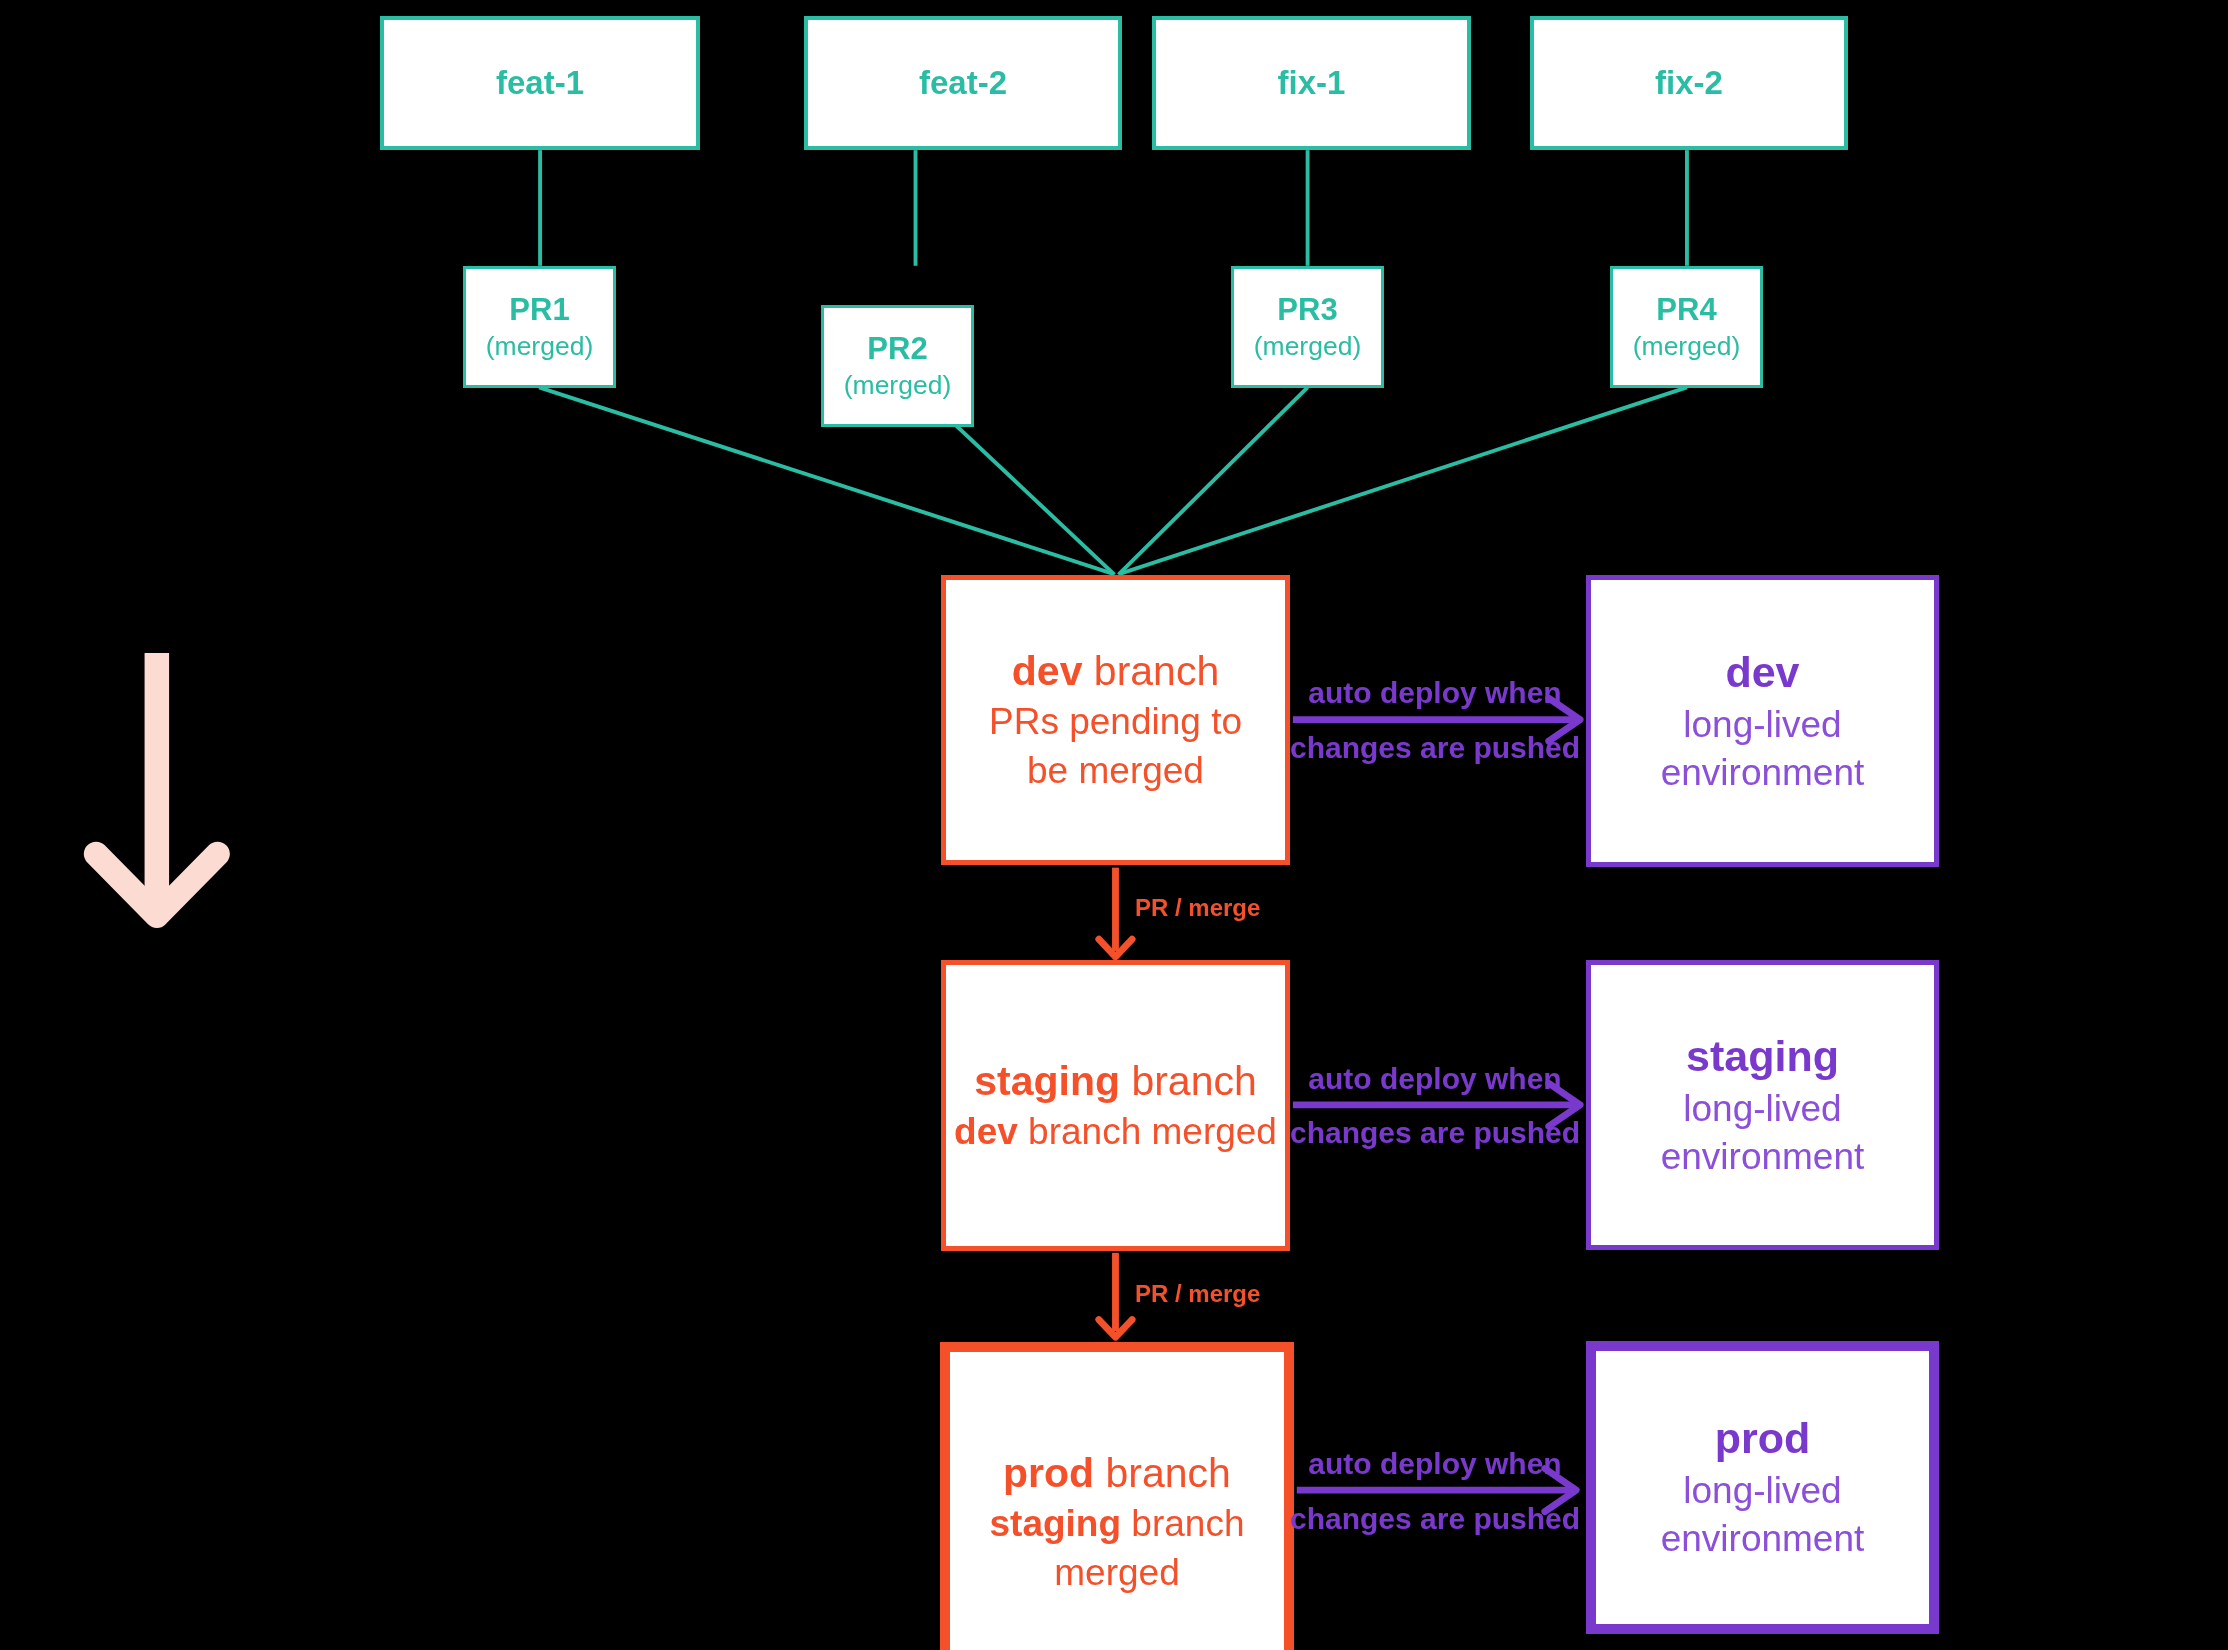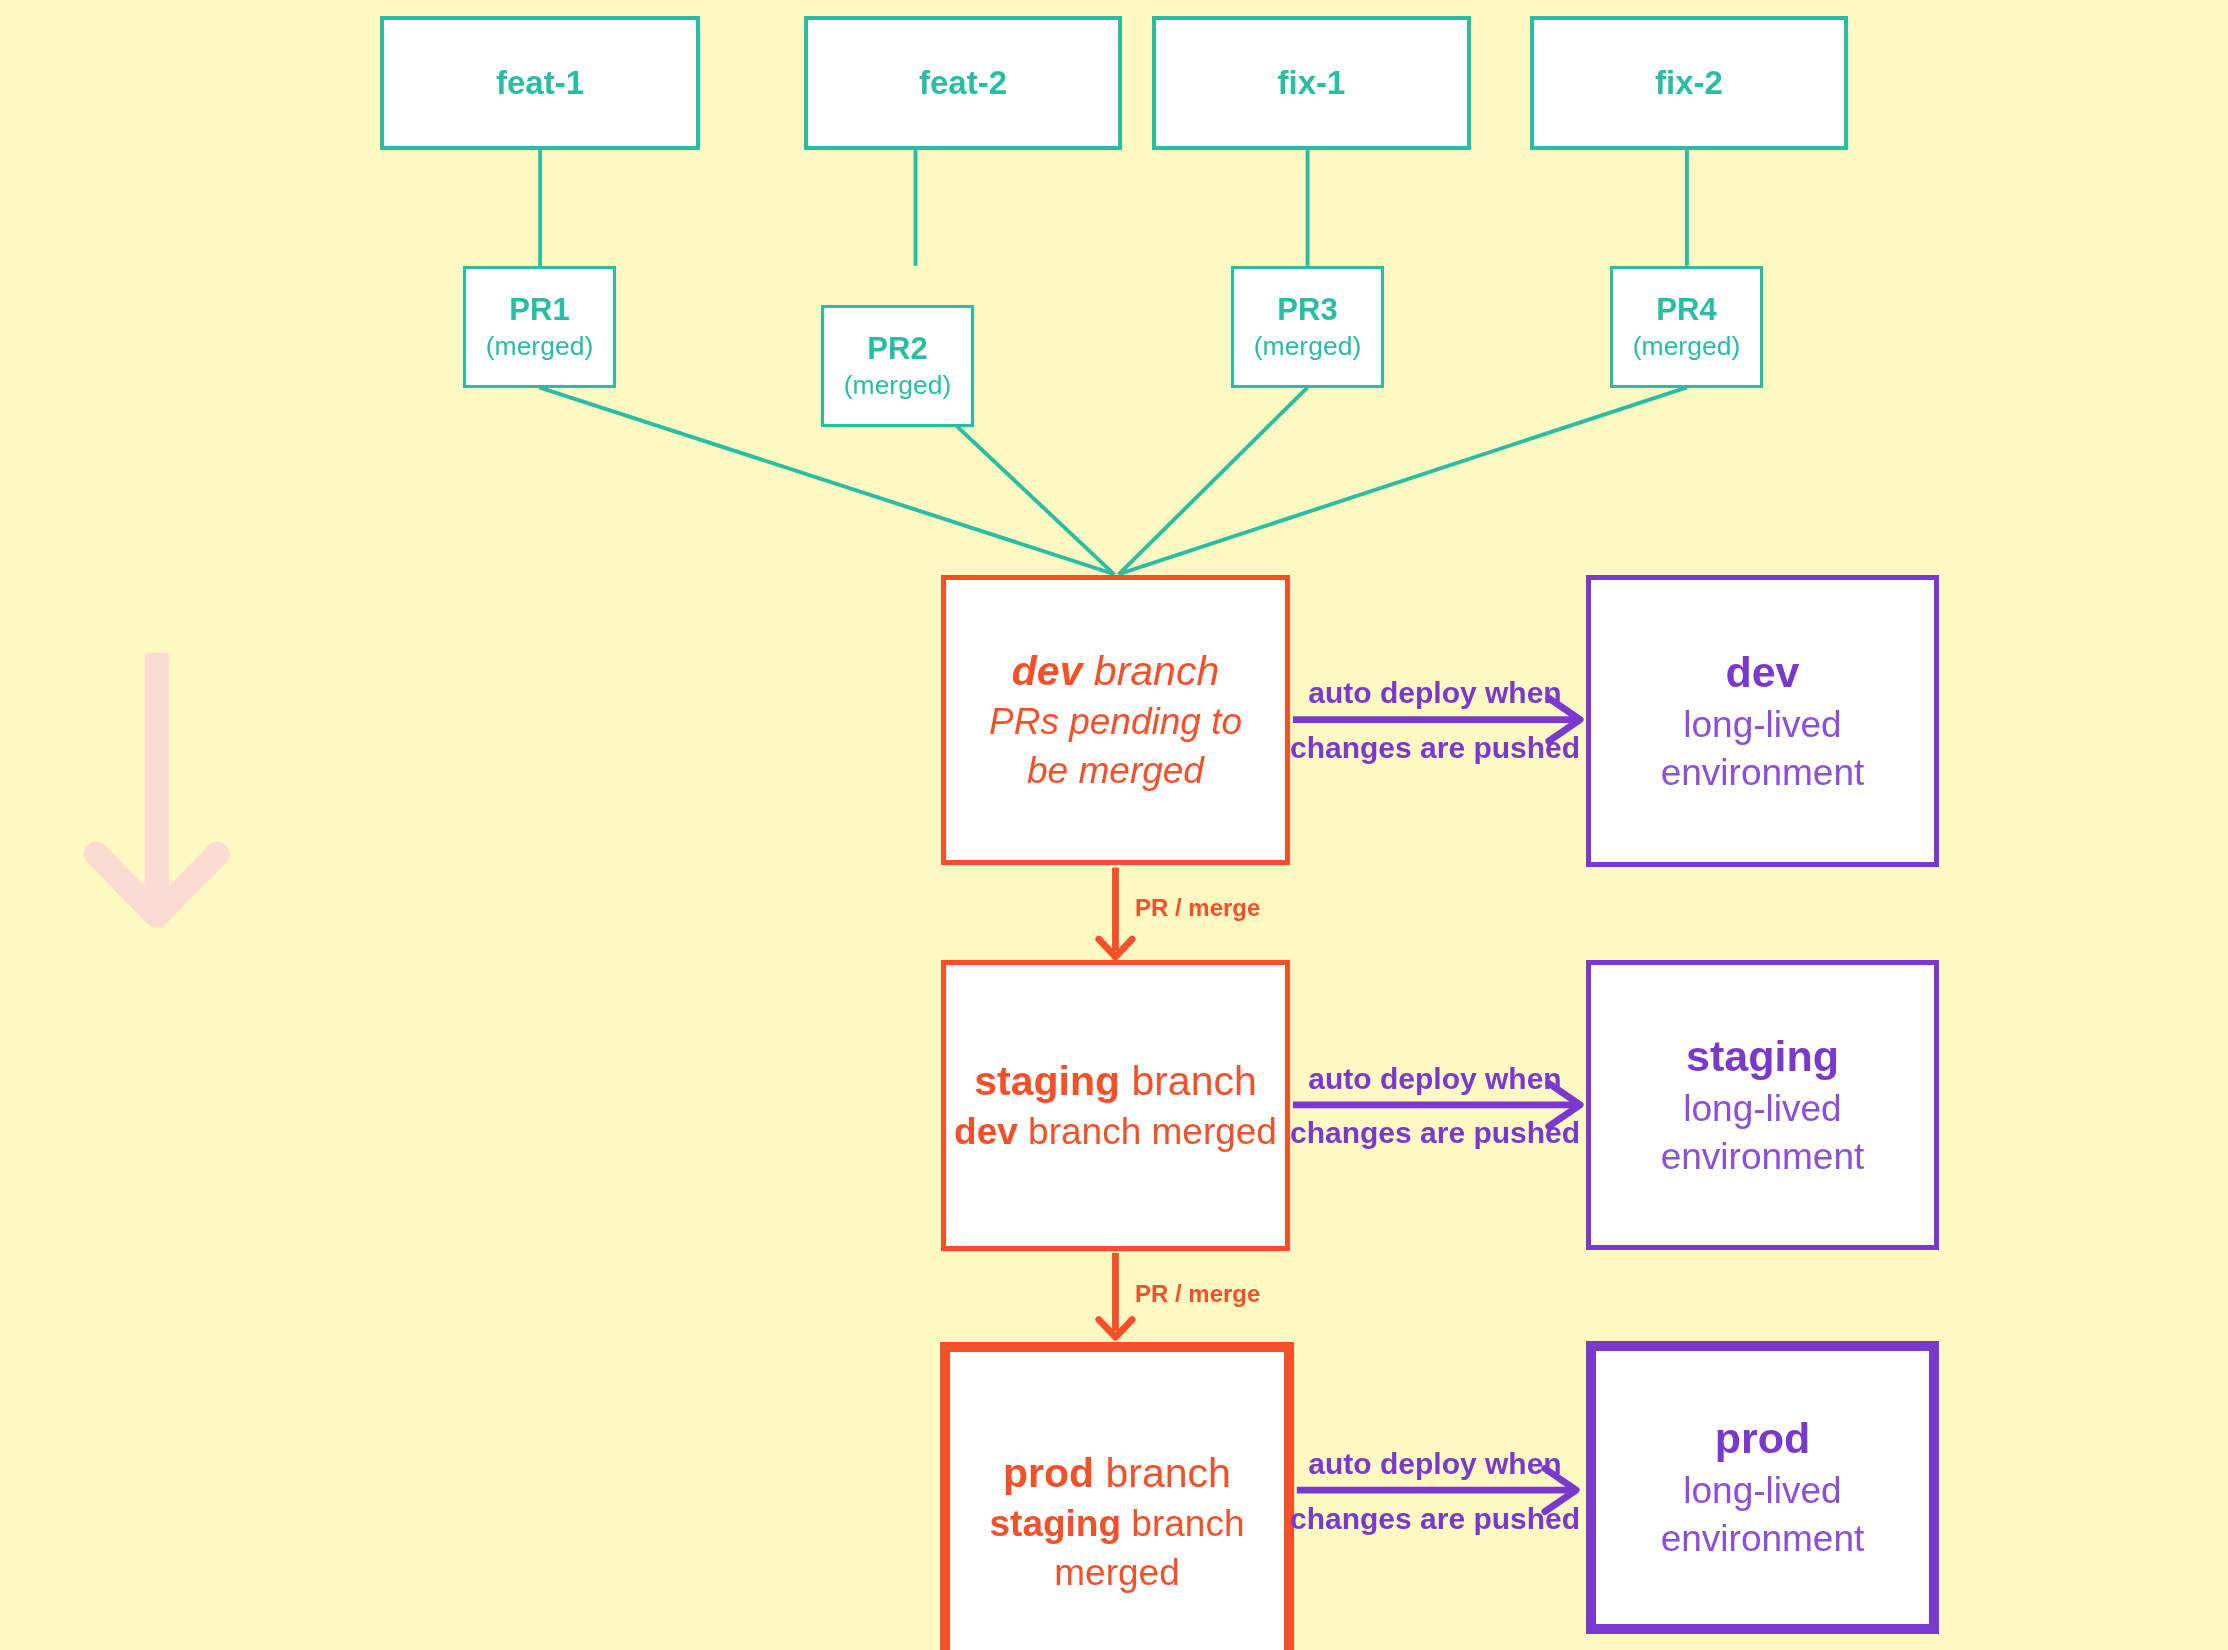--- a/index.html
+++ b/index.html
@@ -4,21 +4,21 @@
 <style>
   :root{
     --teal:#2abda3;
     --orange:#f4512b;
     --purple:#7a39cd;
     --purple_light:#8b4fd9;
     --pink:#fcdcd2;
   }
   html,body{margin:0;padding:0;background:#ffffff;}
   .canvas{
-    position:relative;width:2229px;height:1651px;background:#fef9c3;overflow:hidden;
+    position:relative;width:2229px;height:1651px;background:#000000;overflow:hidden;
     font-family:"Liberation Sans", sans-serif;
   }
   svg.links{position:absolute;left:0;top:0;z-index:1;}
   .box{
     position:absolute;z-index:2;background:#ffffff;box-sizing:border-box;
     display:flex;flex-direction:column;align-items:center;justify-content:center;
     text-align:center;
   }
   .feat-box{
     top:15.7px;height:134px;border:4.9px solid var(--teal);
@@ -128,21 +128,21 @@
   </div>
   <div class="box pr-box" style="left:1231px;">
     <div class="pr-title">PR3</div>
     <div class="pr-status">(merged)</div>
   </div>
   <div class="box pr-box" style="left:1610px;">
     <div class="pr-title">PR4</div>
     <div class="pr-status">(merged)</div>
   </div>
 
-  <div class="box branch-box" style="top:575px;height:290px;font-style:italic;">
+  <div class="box branch-box" style="top:575px;height:290px;">
     <div class="branch-title"><b>dev</b><span> branch</span></div>
     <div class="branch-desc"><b></b><span>PRs pending to</span></div>
     <div class="branch-desc line">be merged</div>
   </div>
 
   <div class="box branch-box" style="top:960px;height:291px;">
     <div class="branch-title"><b>staging</b><span> branch</span></div>
     <div class="branch-desc"><b>dev</b><span> branch merged</span></div>
 
   </div>

